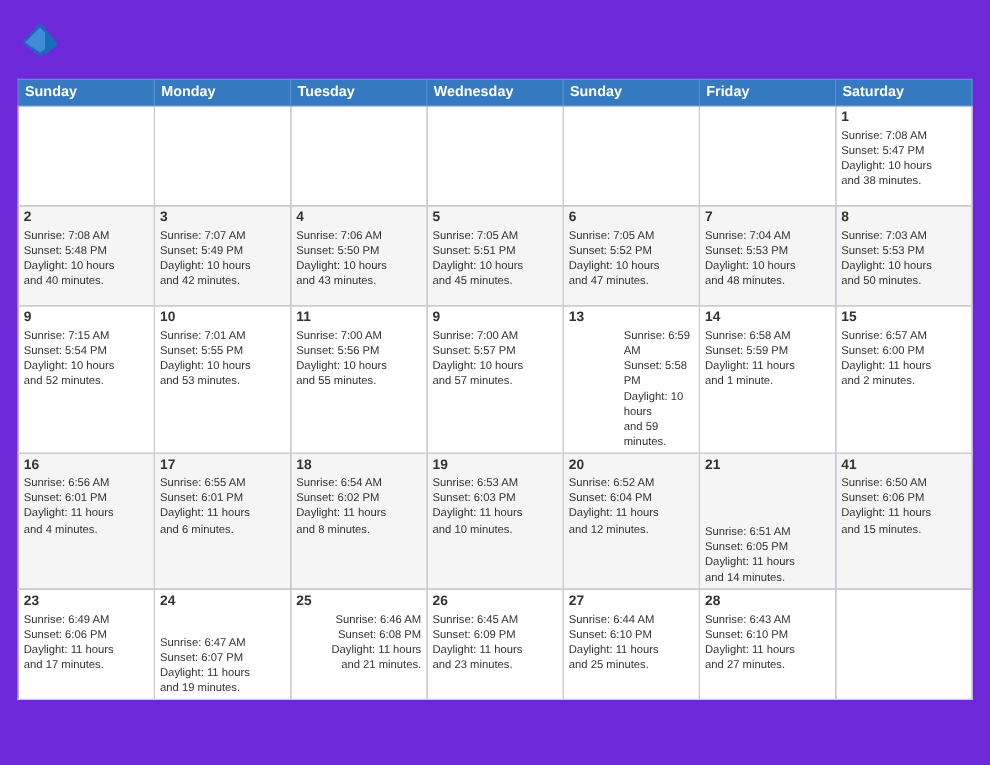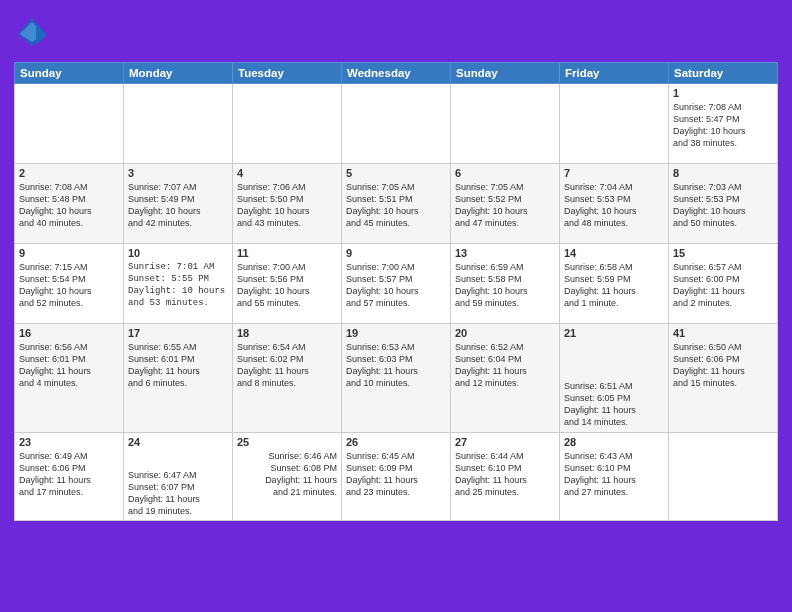--- a/index.html
+++ b/index.html
@@ -206,42 +206,42 @@
         <tr class="normal-row">
           <td>
             <span class="day-num">9</span>
             <div class="day-info" style="white-space: pre-line;">Sunrise: 7:15 AM
 Sunset: 5:54 PM
 Daylight: 10 hours
 and 52 minutes.</div>
           </td>
           <td>
             <span class="day-num">10</span>
-            <div class="day-info" style="white-space: pre-line; font-family: Liberation Mono, monospace;">Sunrise: 7:01 AM
+            <div class="day-info" style="white-space: pre-line;">Sunrise: 7:01 AM
 Sunset: 5:55 PM
 Daylight: 10 hours
 and 53 minutes.</div>
           </td>
           <td>
             <span class="day-num">11</span>
             <div class="day-info" style="white-space: pre-line;">Sunrise: 7:00 AM
 Sunset: 5:56 PM
 Daylight: 10 hours
 and 55 minutes.</div>
           </td>
           <td>
             <span class="day-num">9</span>
             <div class="day-info" style="white-space: pre-line;">Sunrise: 7:00 AM
 Sunset: 5:57 PM
 Daylight: 10 hours
 and 57 minutes.</div>
           </td>
           <td>
             <span class="day-num">13</span>
-            <div class="day-info" style="white-space: pre-line;">Sunrise: 6:59 AM
+            <div class="day-info" style="white-space: pre-line; margin-left: 44px;">Sunrise: 6:59 AM
 Sunset: 5:58 PM
 Daylight: 10 hours
 and 59 minutes.</div>
           </td>
           <td>
             <span class="day-num">14</span>
             <div class="day-info" style="white-space: pre-line;">Sunrise: 6:58 AM
 Sunset: 5:59 PM
 Daylight: 11 hours
 and 1 minute.</div>

